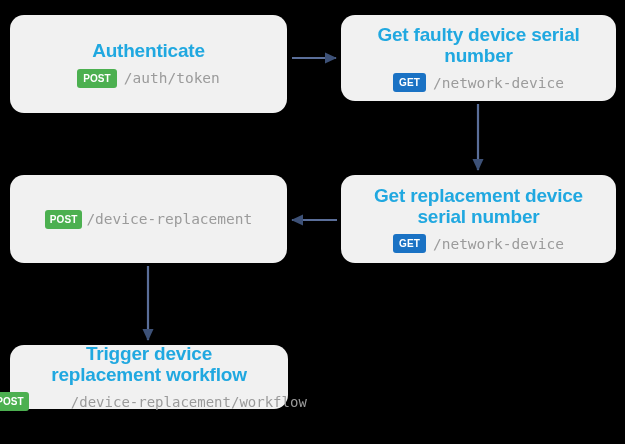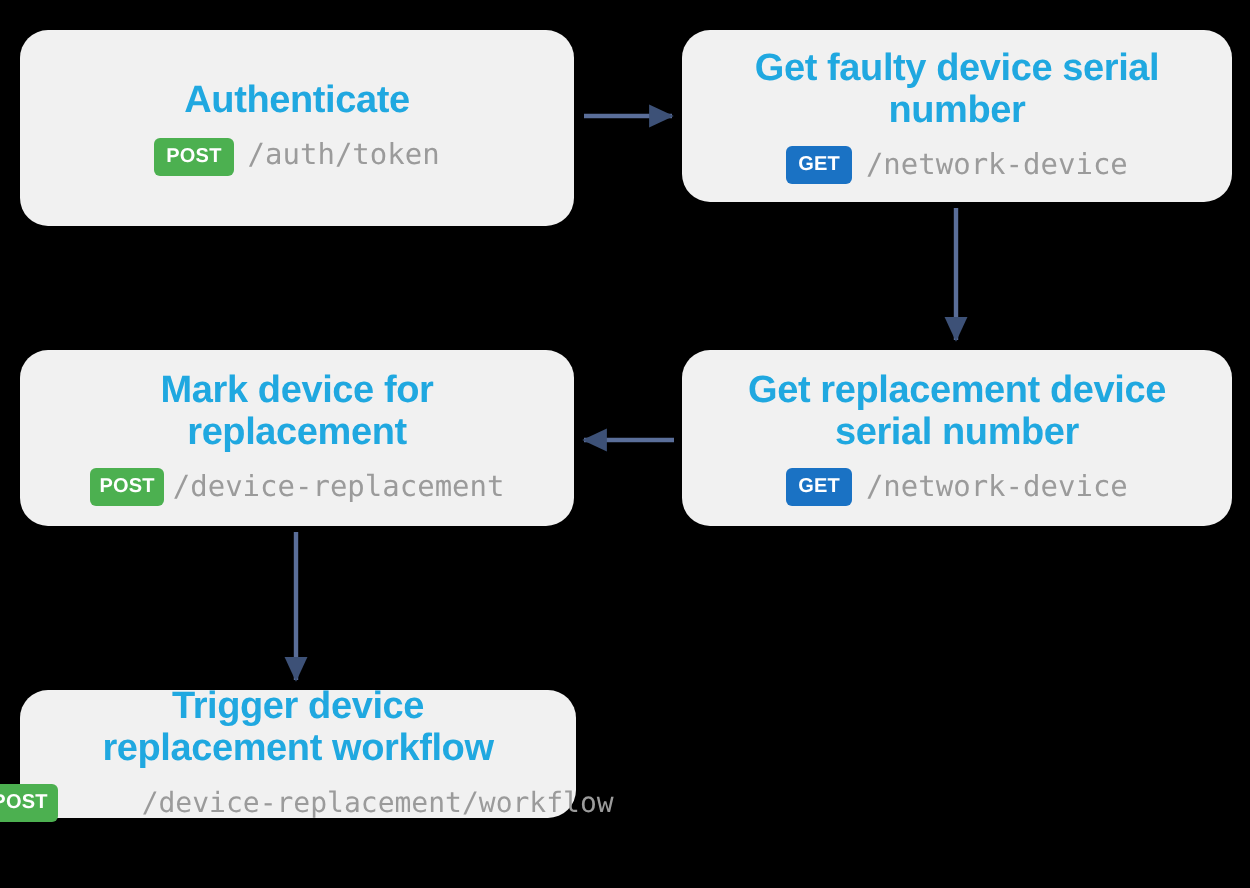--- a/index.html
+++ b/index.html
@@ -141,22 +141,20 @@
   <div class="node" id="node-get-faulty">
     <div class="node-title">Get faulty device serial
 number</div>
     <div class="endpoint-row">
       <span class="method-badge method-get">GET</span>
       <span class="endpoint-path">/network-device</span>
     </div>
   </div>
 
   <div class="node" id="node-mark-device">
-    <div class="node-title">Mark device for
-replacement</div>
     <div class="endpoint-row">
       <span class="method-badge method-post">POST</span>
       <span class="endpoint-path">/device-replacement</span>
     </div>
   </div>
 
   <div class="node" id="node-get-replacement">
     <div class="node-title">Get replacement device
 serial number</div>
     <div class="endpoint-row">

